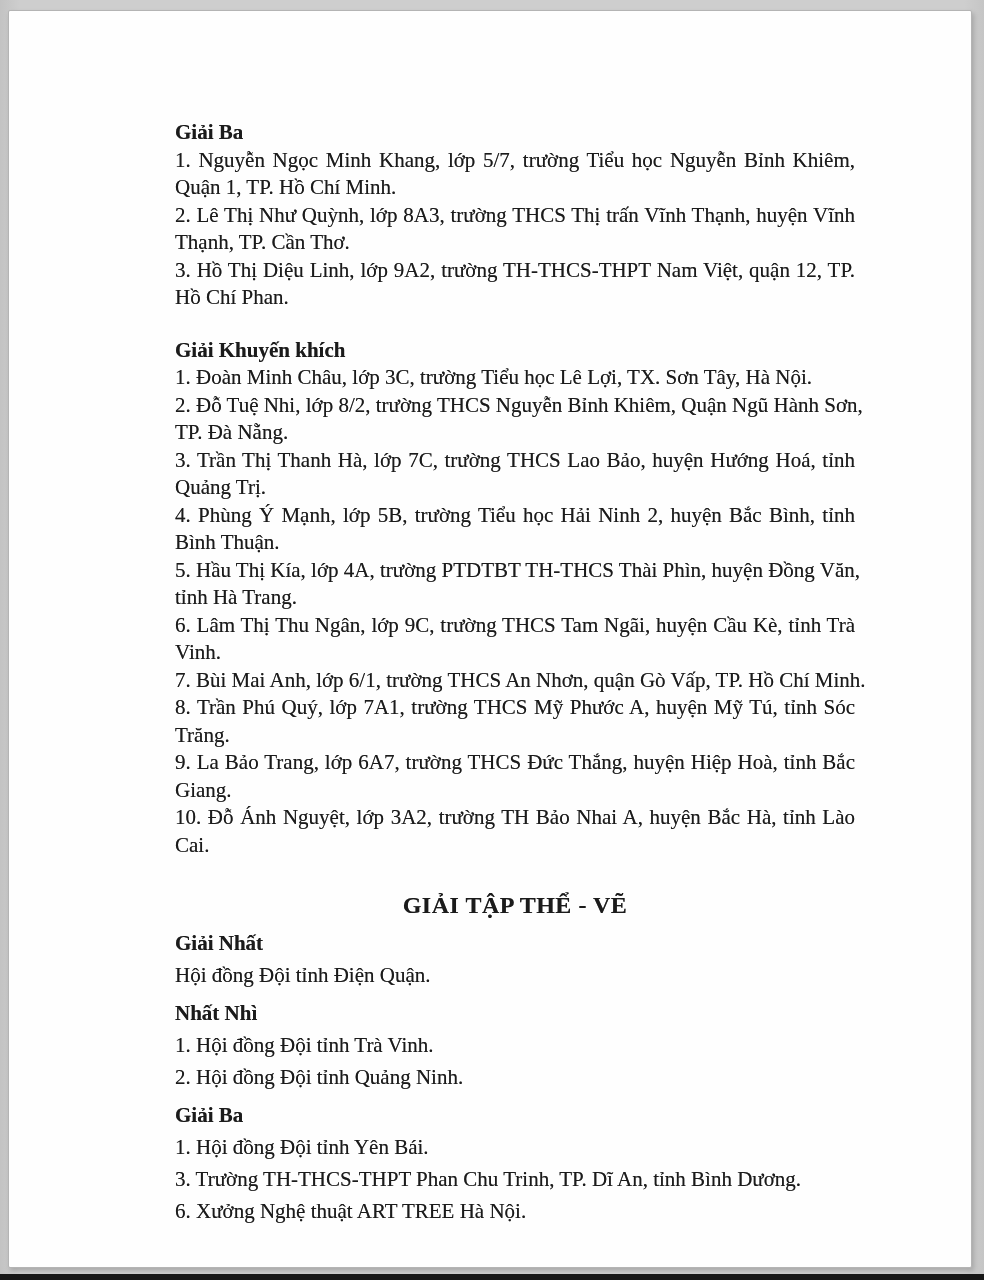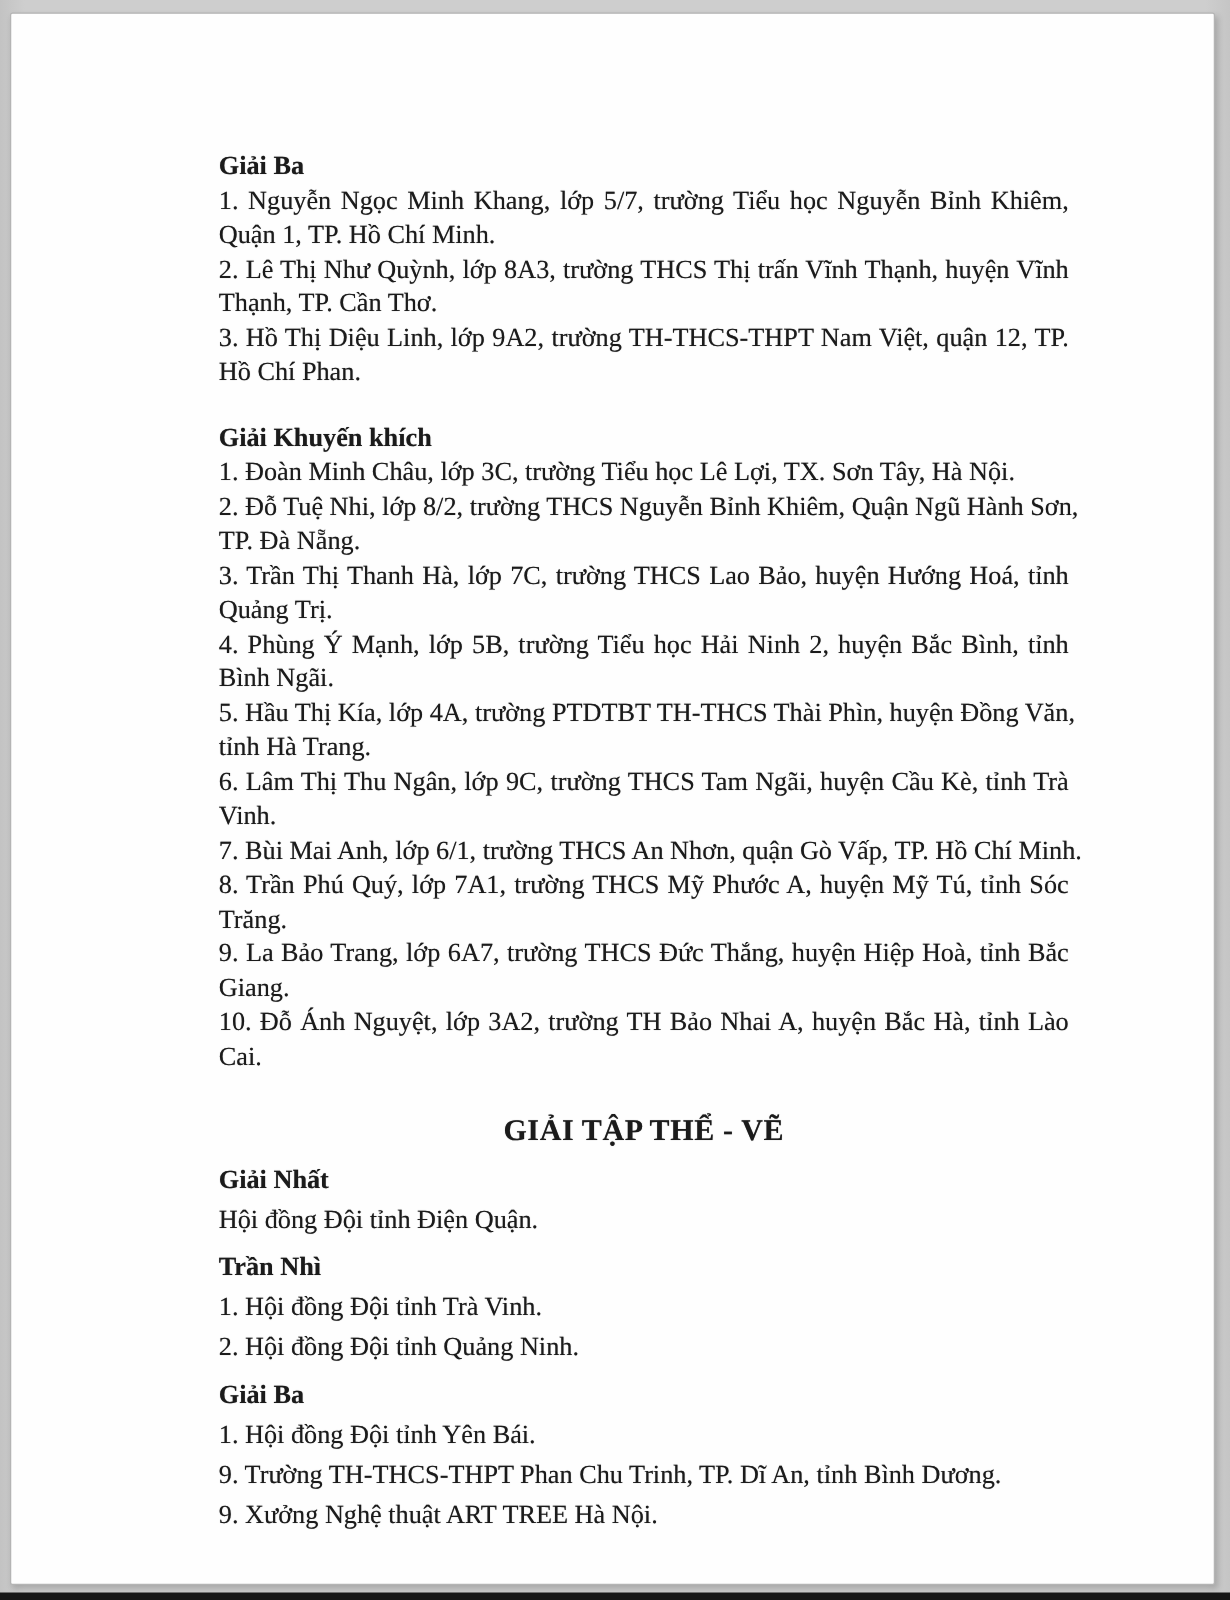--- a/index.html
+++ b/index.html
@@ -101,21 +101,21 @@
           <div class="list-item">
             <div class="line j">2. Đỗ Tuệ Nhi, lớp 8/2, trường THCS Nguyễn Bỉnh Khiêm, Quận Ngũ Hành Sơn,</div>
             <div class="line">TP. Đà Nẵng.</div>
           </div>
           <div class="list-item">
             <div class="line j">3. Trần Thị Thanh Hà, lớp 7C, trường THCS Lao Bảo, huyện Hướng Hoá, tỉnh</div>
             <div class="line">Quảng Trị.</div>
           </div>
           <div class="list-item">
             <div class="line j">4. Phùng Ý Mạnh, lớp 5B, trường Tiểu học Hải Ninh 2, huyện Bắc Bình, tỉnh</div>
-            <div class="line">Bình Ngãi.</div>
+            <div class="line">Bình Thuận.</div>
           </div>
           <div class="list-item">
             <div class="line j">5. Hầu Thị Kía, lớp 4A, trường PTDTBT TH-THCS Thài Phìn, huyện Đồng Văn,</div>
             <div class="line">tỉnh Hà Trang.</div>
           </div>
           <div class="list-item">
             <div class="line j">6. Lâm Thị Thu Ngân, lớp 9C, trường THCS Tam Ngãi, huyện Cầu Kè, tỉnh Trà</div>
             <div class="line">Vinh.</div>
           </div>
           <div class="list-item">
@@ -131,24 +131,24 @@
           </div>
           <div class="list-item">
             <div class="line j">10. Đỗ Ánh Nguyệt, lớp 3A2, trường TH Bảo Nhai A,  huyện Bắc Hà, tỉnh Lào</div>
             <div class="line">Cai.</div>
           </div>
         </div>
       <div class="doc-title">GIẢI TẬP THỂ - VẼ</div>
       <div class="part2" id="part2">
           <div class="group-heading">Giải Nhất</div>
           <div class="entry">Hội đồng Đội tỉnh Điện Quận.</div>
-          <div class="group-heading">Trần Nhì</div>
+          <div class="group-heading">Nhất Nhì</div>
           <div class="entry">1. Hội đồng Đội tỉnh Trà Vinh.</div>
           <div class="entry">2. Hội đồng Đội tỉnh Quảng Ninh.</div>
           <div class="group-heading">Giải Ba</div>
           <div class="entry">1. Hội đồng Đội tỉnh Yên Bái.</div>
-          <div class="entry">9. Trường TH-THCS-THPT Phan Chu Trinh, TP. Dĩ An, tỉnh Bình Dương.</div>
-          <div class="entry">9. Xưởng Nghệ thuật ART TREE Hà Nội.</div>
+          <div class="entry">3. Trường TH-THCS-THPT Phan Chu Trinh, TP. Dĩ An, tỉnh Bình Dương.</div>
+          <div class="entry">6. Xưởng Nghệ thuật ART TREE Hà Nội.</div>
         </div>
     </div>
   </div>
   <div class="bottom-strip"></div>
 </div>
 
 </body></html>

